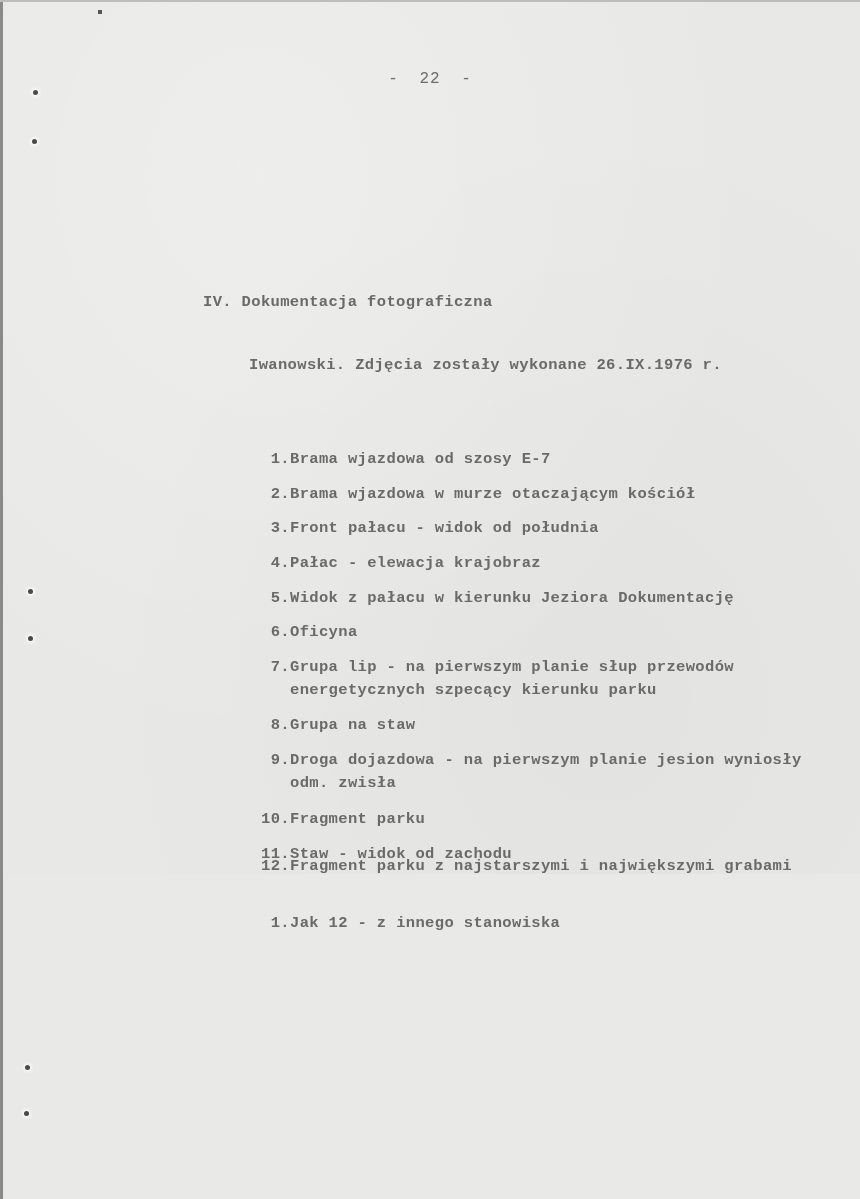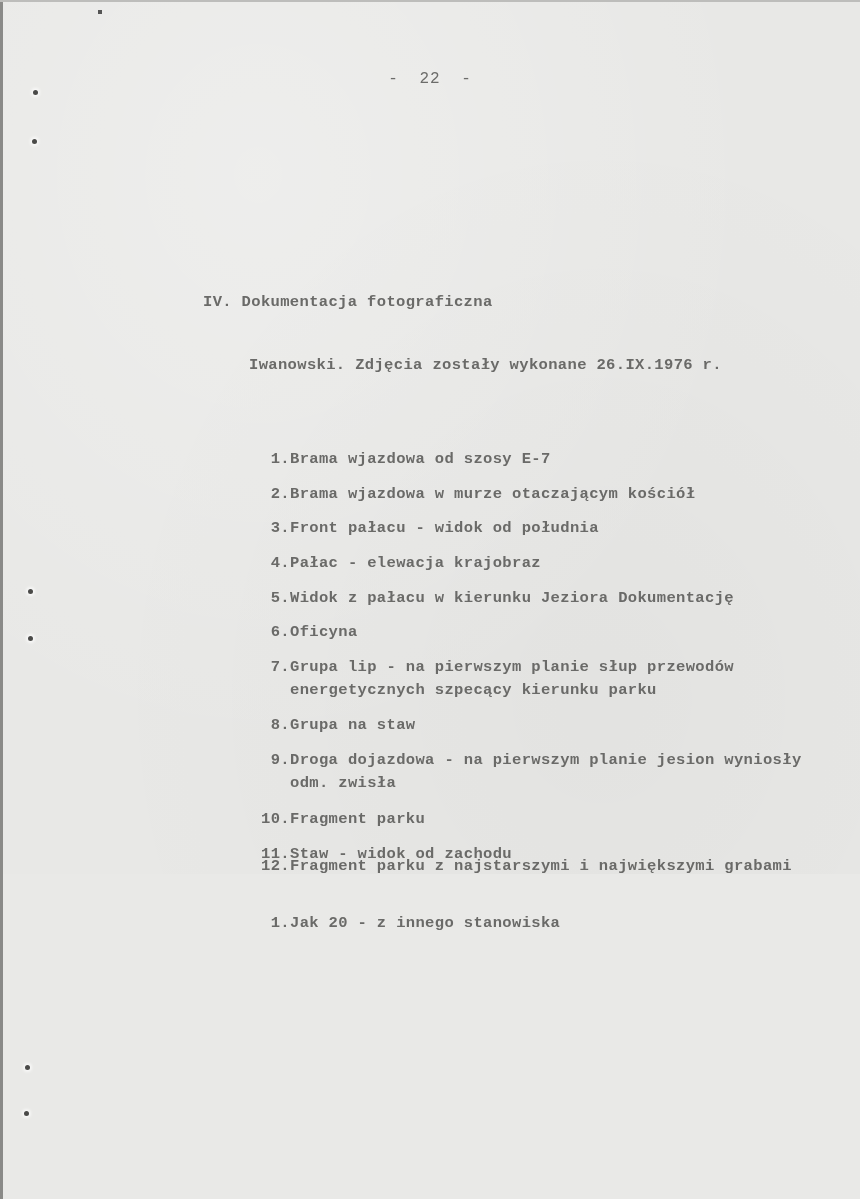--- a/index.html
+++ b/index.html
@@ -174,16 +174,16 @@
     <li class="photo-item" style="top:395px;">
       <span class="num">11.</span>
       <span class="desc">Staw - widok od zachodu</span>
     </li>
     <li class="photo-item" style="top:407px;">
       <span class="num">12.</span>
       <span class="desc">Fragment parku z najstarszymi i największymi grabami</span>
     </li>
     <li class="photo-item" style="top:464px;">
       <span class="num">1.</span>
-      <span class="desc">Jak 20 - z innego stanowiska</span>
+      <span class="desc">Jak 12 - z innego stanowiska</span>
     </li>
   </ul>
 </div>
 
 </body></html>

